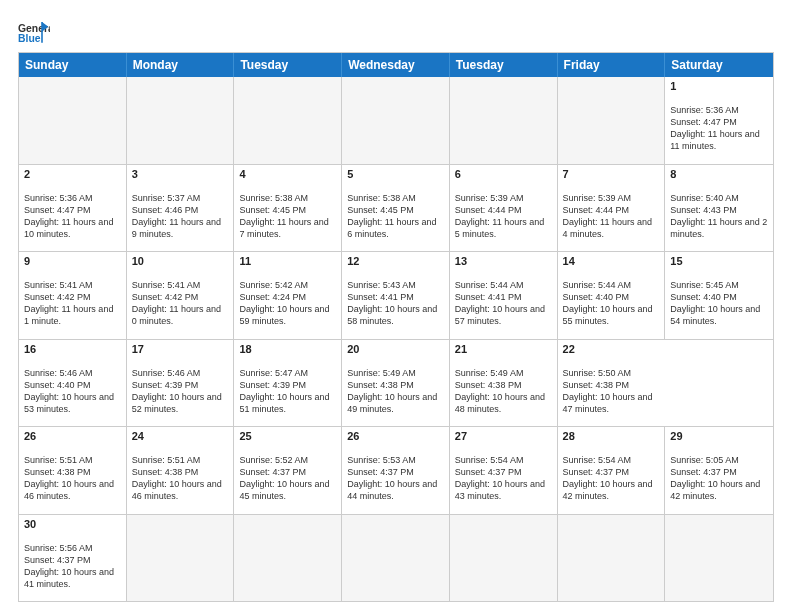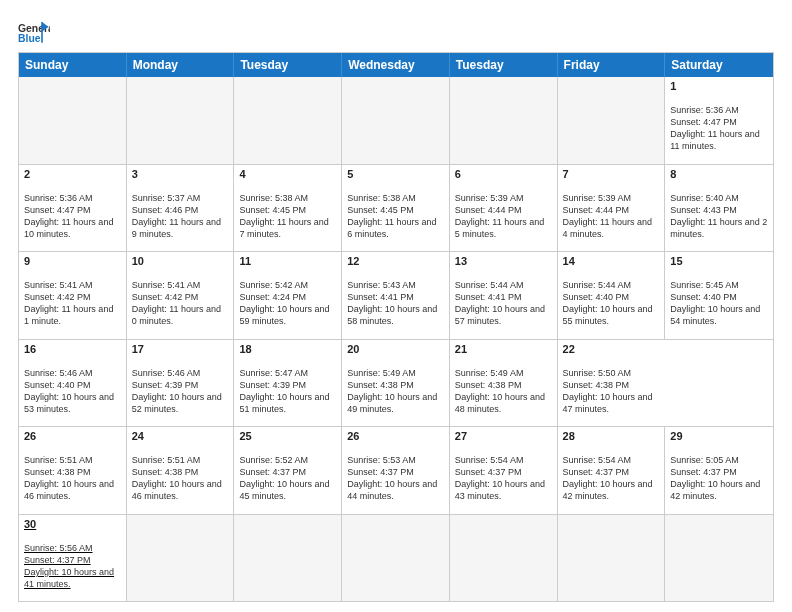--- a/index.html
+++ b/index.html
@@ -71,21 +71,21 @@
       flex: 1;
       display: flex;
       flex-direction: column;
     }
     .cal-row {
       display: grid;
       grid-template-columns: repeat(7, 1fr);
       flex: 1;
       border-bottom: 1px solid #ccc;
     }
-    .cal-row:last-child { border-bottom: none; text-decoration: underline; }
+    .cal-row:last-child { border-bottom: none; }
     .cal-cell {
       border-right: 1px solid #ccc;
       padding: 3px 5px;
       font-size: 9.5px;
       color: #333;
       vertical-align: top;
       min-height: 0;
     }
     .cal-cell:last-child { border-right: none; }
     .cal-cell.empty { background: #f5f5f5; }

